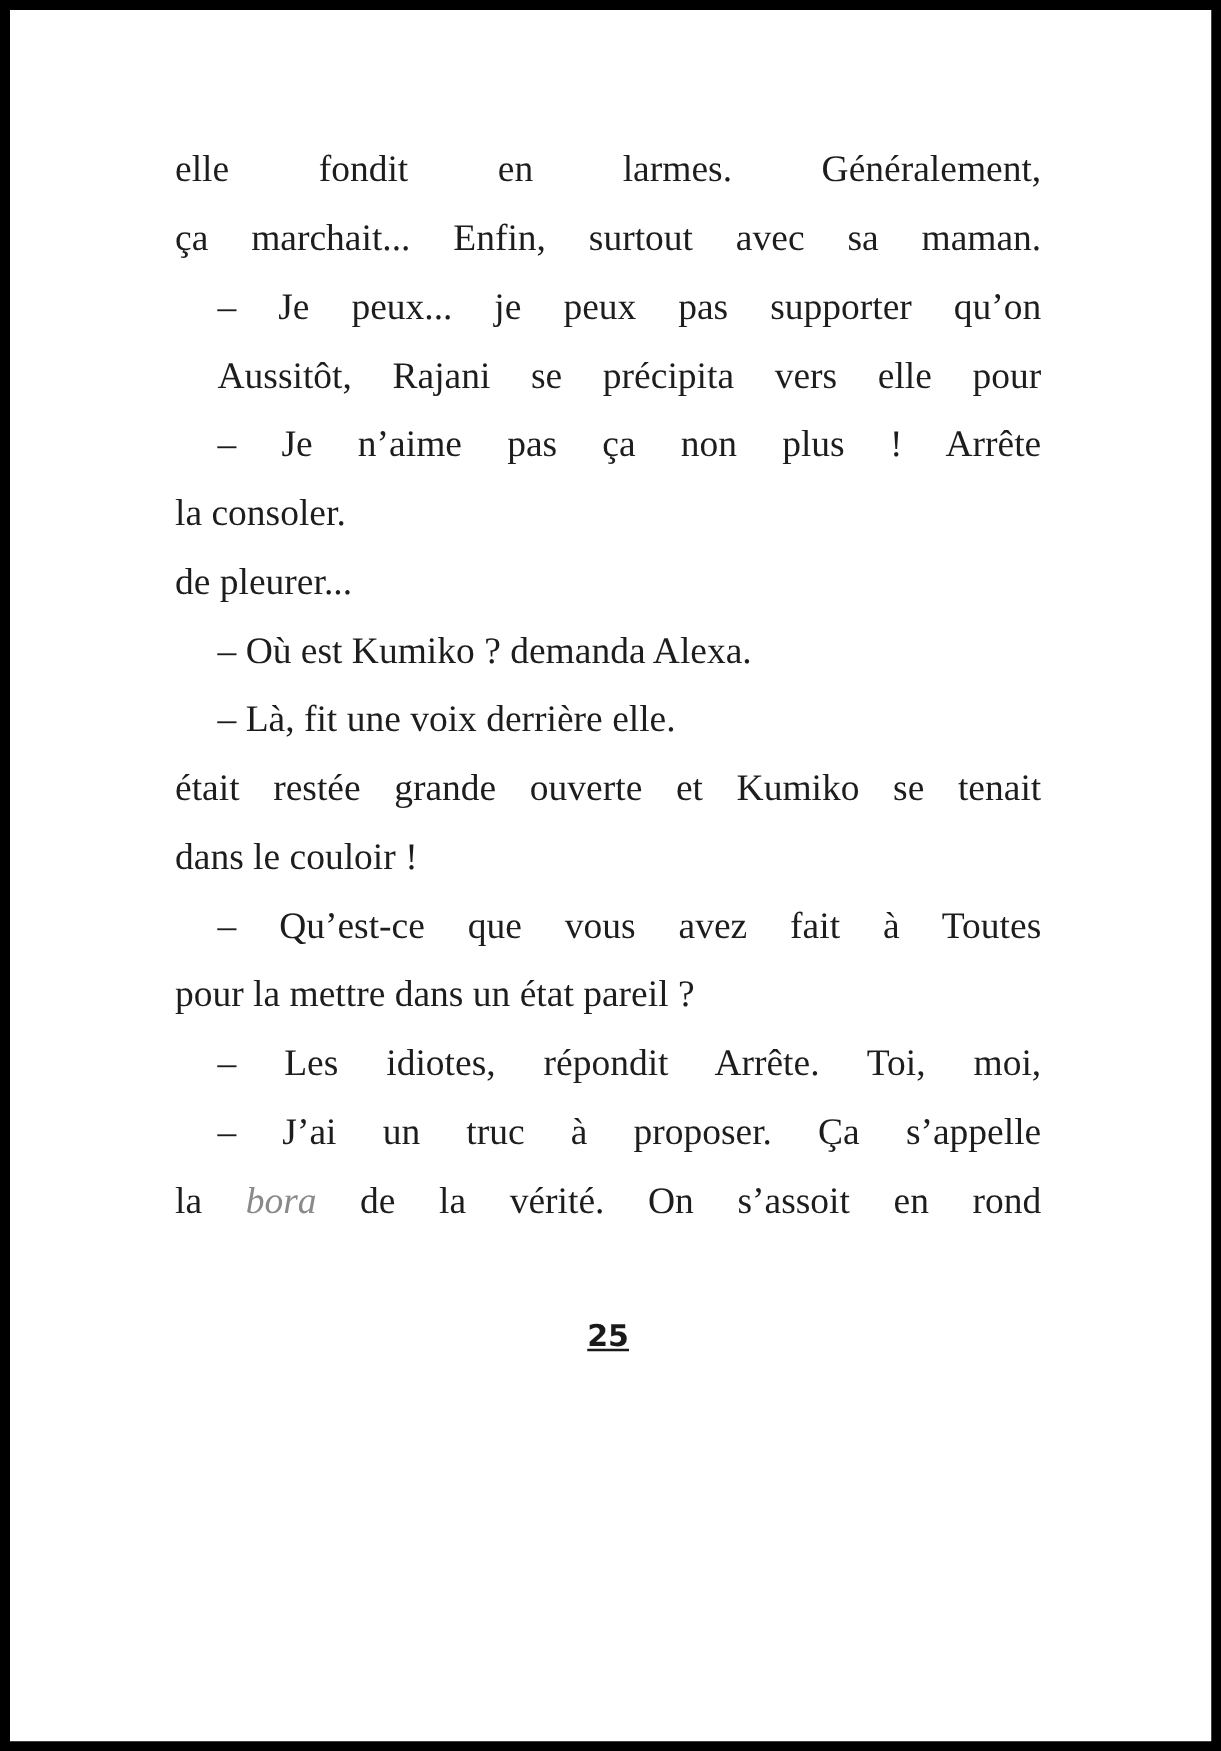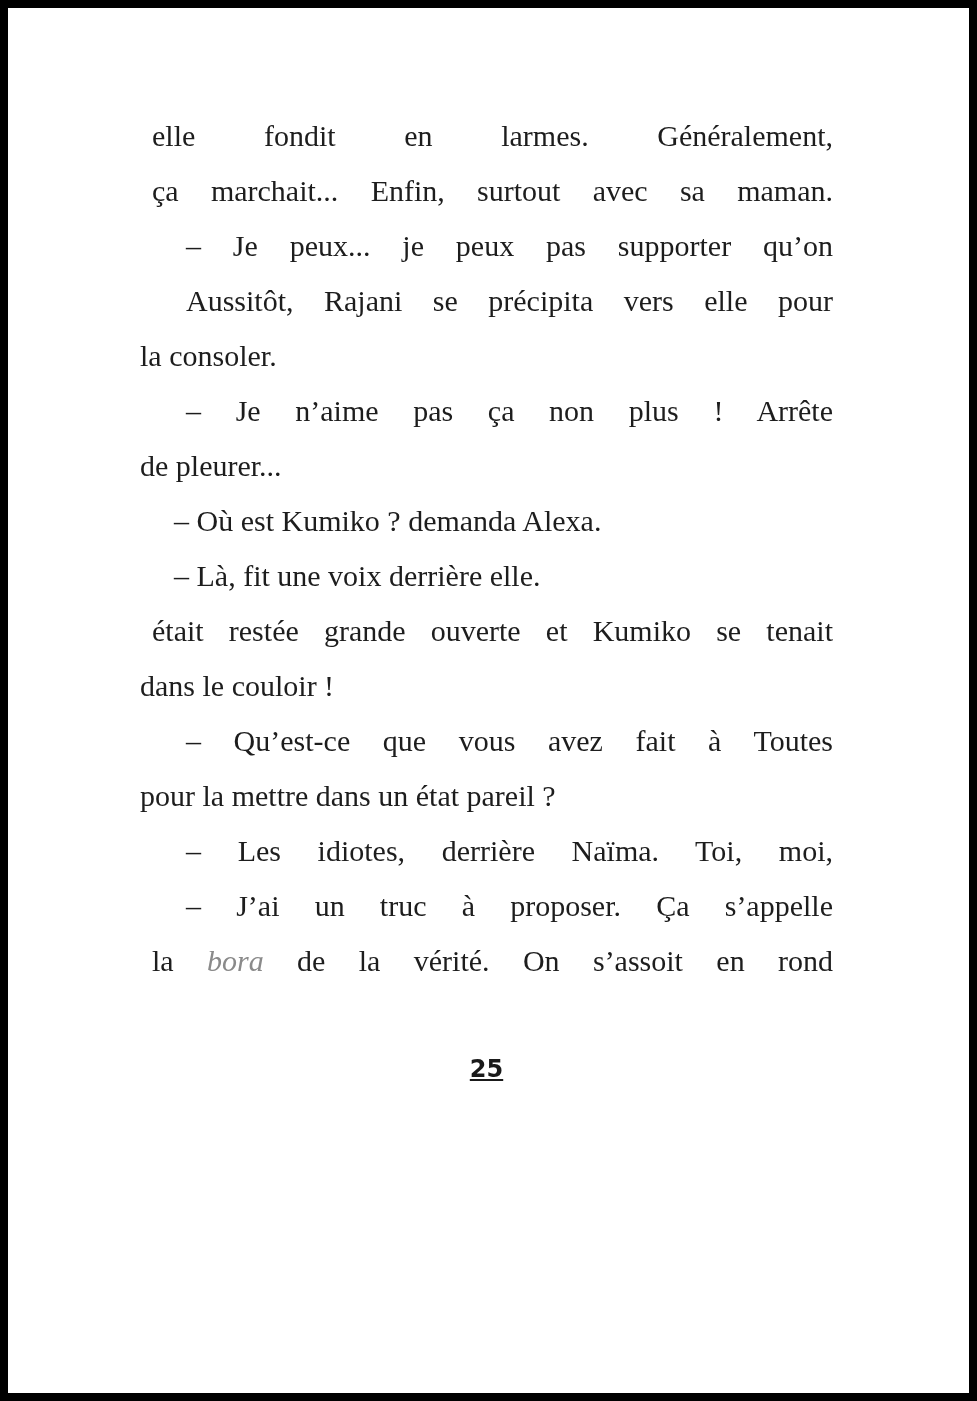--- a/index.html
+++ b/index.html
@@ -33,21 +33,20 @@
     color: var(--body-color, #1d1d1d);
   }
   .line {
     height: 55px;
     text-align: left;
     white-space: normal;
   }
   .line.justify {
     text-align: justify;
     text-align-last: justify;
-    margin-left: 12px;
   }
   .line.indent {
     text-indent: 34px;
   }
   .italic-gray {
     font-style: italic;
     color: var(--accent-color, #8a8a8a);
   }
   .page-number {
     margin-top: 67px;
@@ -63,28 +62,28 @@
 </head>
 <body>
 
 <div class="page">
 
   <div class="text-block">
       <div class="line justify"><span>elle fondit en larmes. Généralement,</span></div>
       <div class="line justify"><span>ça marchait... Enfin, surtout avec sa maman.</span></div>
       <div class="line justify indent"><span>– Je peux... je peux pas supporter qu’on</span></div>
       <div class="line justify indent"><span>Aussitôt, Rajani se précipita vers elle pour</span></div>
+      <div class="line justify indent"><span>– Je n’aime pas ça non plus ! Arrête</span></div>
       <div class="line"><span>la consoler.</span></div>
-      <div class="line justify indent"><span>– Je n’aime pas ça non plus ! Arrête</span></div>
       <div class="line"><span>de pleurer...</span></div>
       <div class="line indent"><span>– Où est Kumiko ? demanda Alexa.</span></div>
       <div class="line indent"><span>– Là, fit une voix derrière elle.</span></div>
       <div class="line justify"><span>était restée grande ouverte et Kumiko se tenait</span></div>
       <div class="line"><span>dans le couloir !</span></div>
       <div class="line justify indent"><span>– Qu’est-ce que vous avez fait à Toutes</span></div>
       <div class="line"><span>pour la mettre dans un état pareil ?</span></div>
-      <div class="line justify indent"><span>– Les idiotes, derrière Naïma. Toi, moi,</span></div>
+      <div class="line justify indent"><span>– Les idiotes, répondit Arrête. Toi, moi,</span></div>
       <div class="line justify indent"><span>– J’ai un truc à proposer. Ça s’appelle</span></div>
       <div class="line justify"><span>la </span><span class="italic-gray">bora</span><span> de la vérité. On s’assoit en rond</span></div>
     </div>
 
   <div class="page-number">25</div>
 </div>
 
 </body></html>

